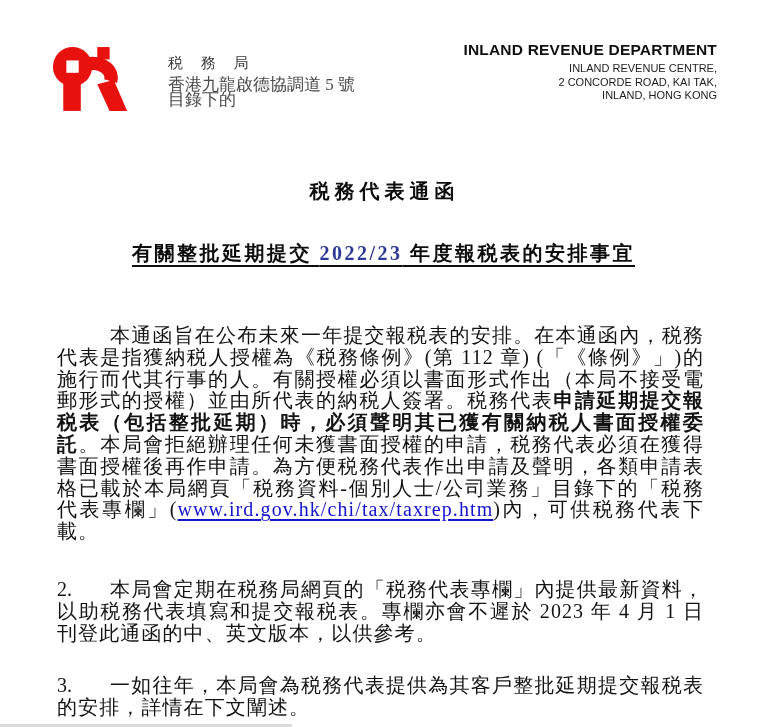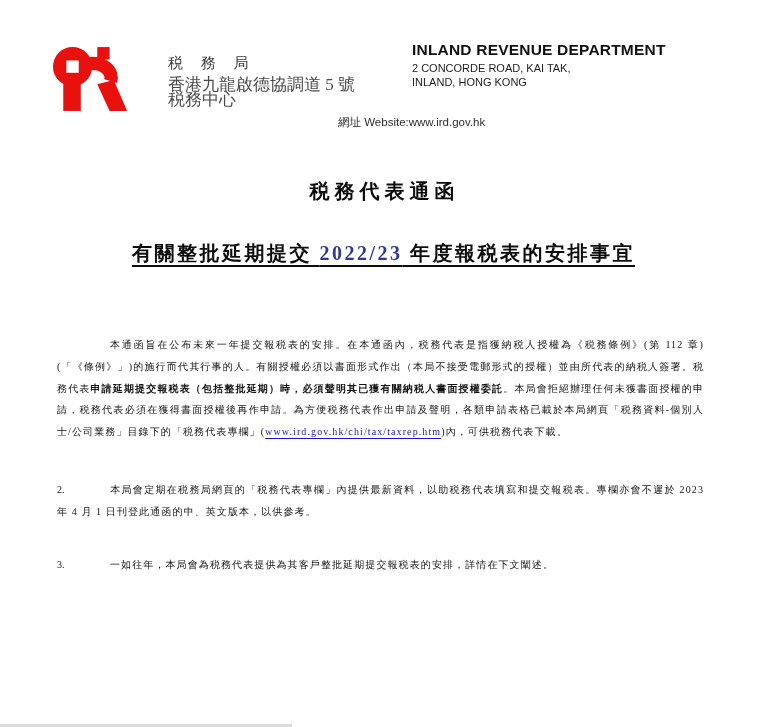--- a/index.html
+++ b/index.html
@@ -20,21 +20,21 @@
     position: absolute; left: 168px; top: 46px; width: 176px;
     text-align: left; color: #3d3d3d; margin-top: 8px;
   }
   .dept-zh .zh-title {
     font-size: 15px; letter-spacing: 7px; color: #3a3a3a;
     margin-bottom: 4px; white-space: nowrap;
   }
   .dept-zh .zh-line { font-size: 17px; line-height: 15px; color: #4a4a4a; white-space: nowrap; }
   .dept-en {
     position: absolute; left: 412px; top: 41px; width: 305px;
-    text-align: left; font-family: "Liberation Sans", "DejaVu Sans", sans-serif;
+    text-align: right; font-family: "Liberation Sans", "DejaVu Sans", sans-serif;
   }
   .dept-en .en-title { font-size: 15.5px; font-weight: bold; letter-spacing: .2px; color: #101010; margin-bottom: 3px; white-space: nowrap; }
   .dept-en .en-line { font-size: 11px; line-height: 13.5px; color: #1c1c1c; white-space: nowrap; }
   .website {
     position: absolute; left: 338px; top: 115px;
     font-family: "Liberation Sans", "DejaVu Sans", sans-serif;
     font-size: 11.5px; color: #2e2e2e; white-space: nowrap;
   }
   
   .doc-title {
@@ -48,22 +48,22 @@
     letter-spacing: 2.5px; color: #0d0d0d; padding-left: 10px;
   }
   .doc-subtitle .underlined {
     text-decoration: underline;
     text-underline-offset: 5px;
     text-decoration-thickness: 1.5px;
   }
   .doc-subtitle .year { color: var(--year-blue, #2e3a96); }
   
   .body-text {
-    position: absolute; left: 57px; top: 334px; width: 647px;
-    font-size: 10px; line-height: 21.8px; letter-spacing: 1.1px;
+    position: absolute; left: 57px; top: 325px; width: 647px;
+    font-size: 20px; line-height: 21.8px; letter-spacing: 1.1px;
     text-align: justify; color: #131313;
   }
   .body-text p { margin: 0 0 36px 0; }
   .body-text p.p-last { margin-bottom: 0; }
   .body-text p.p2 { margin-bottom: 31px; }
   .p-indent { text-indent: 53px; }
   .pnum { display: inline-block; width: 53px; letter-spacing: 0; }
   .bold { font-weight: bold; }
   .link {
     color: var(--link-blue, #1414cc);
@@ -89,30 +89,30 @@
       <rect x="14" y="36" width="17" height="28"></rect>
       <path d="M47 38 L63 34 L76 64 L59 64 Z"></path>
     </g>
     <path d="M27 39 A 18 14 0 1 1 60 35" fill="none" stroke="#e8110d" stroke-width="13" class="logo-red-stroke"></path>
     <rect x="17" y="15" width="12" height="12" fill="#ffffff"></rect>
   </svg>
 
   <div class="dept-zh">
     <div class="zh-title">税 務 局</div>
     <div class="zh-line">香港九龍啟德協調道 5 號</div>
-    <div class="zh-line">税務中心</div>
+    <div class="zh-line">目錄下的</div>
   </div>
 
   <div class="dept-en">
     <div class="en-title">INLAND REVENUE DEPARTMENT</div>
+    <div class="en-line">INLAND REVENUE CENTRE,</div>
     <div class="en-line">2 CONCORDE ROAD, KAI TAK,</div>
     <div class="en-line">INLAND, HONG KONG</div>
   </div>
 
-  <div class="website">網址 Website:www.ird.gov.hk</div>
 
   <div class="doc-title">税務代表通函</div>
 
   <div class="doc-subtitle">
     <span class="underlined"><span>有關整批延期提交 </span><span class="year">2022/23</span><span> 年度報税表的安排事宜</span></span>
   </div>
 
   <div class="body-text">
     <p class="p-indent"><span>本通函旨在公布未來一年提交報税表的安排。在本通函內，税務代表是指獲納税人授權為《税務條例》(第 112 章) (「《條例》」)的施行而代其行事的人。有關授權必須以書面形式作出（本局不接受電郵形式的授權）並由所代表的納税人簽署。税務代表</span><span class="bold">申請延期提交報税表（包括整批延期）時，必須聲明其已獲有關納税人書面授權委託</span><span>。本局會拒絕辦理任何未獲書面授權的申請，税務代表必須在獲得書面授權後再作申請。為方便税務代表作出申請及聲明，各類申請表格已載於本局網頁「税務資料-個別人士/公司業務」目錄下的「税務代表專欄」(</span><a class="link">www.ird.gov.hk/chi/tax/taxrep.htm</a><span>)內，可供税務代表下載。</span></p>
 

